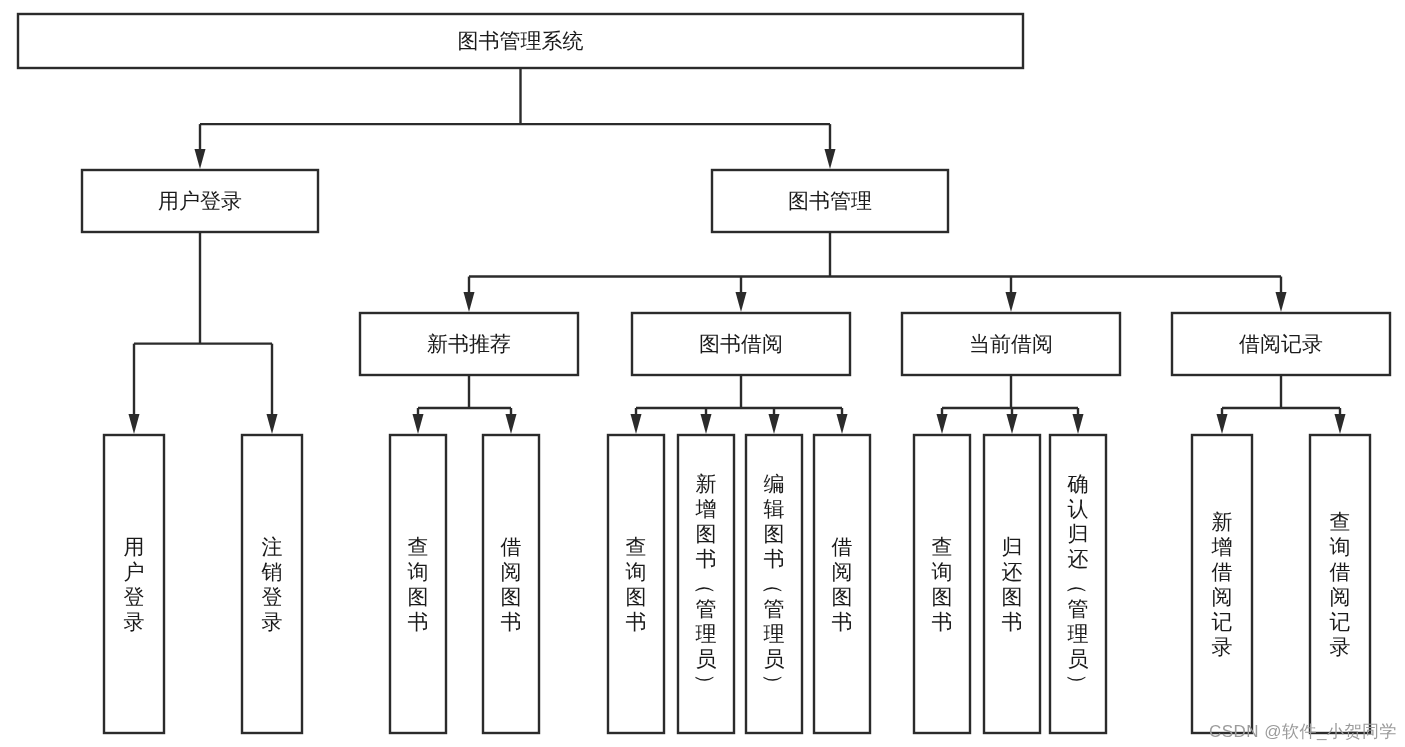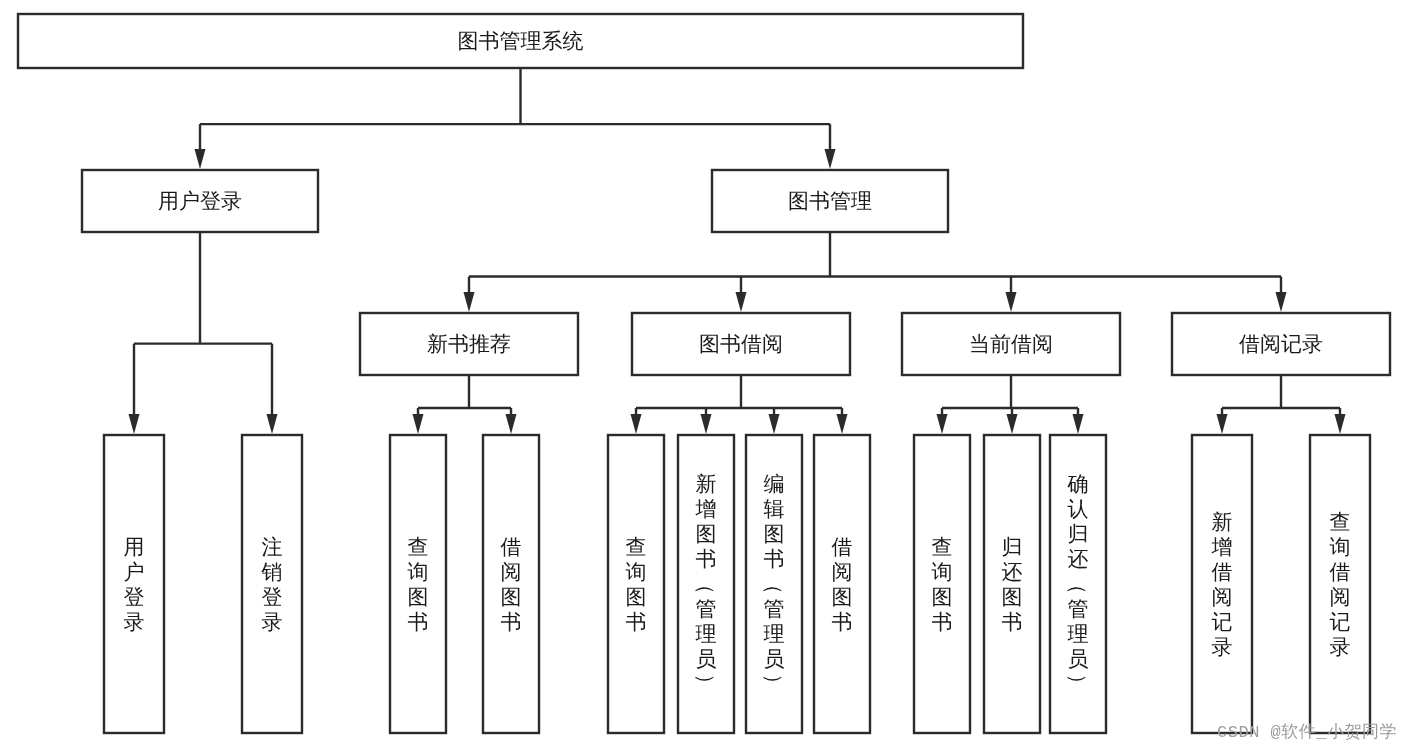--- a/index.html
+++ b/index.html
@@ -51,21 +51,21 @@
   .node-label-v {
     font-family: "DejaVu Sans", "Liberation Sans", sans-serif;
     font-size: 21px;
     fill: #1a1a1a;
     text-anchor: middle;
   }
   .watermark {
     position: absolute;
     right: 8px;
     bottom: 4px;
-    font-family: Liberation Mono, monospace;
+    font-family: Liberation Sans, sans-serif;
     font-size: 17px;
     color: #9b9b9b;
     letter-spacing: 0.5px;
     white-space: nowrap;
     pointer-events: none;
   }
 </style>
 </head>
 <body>
 

